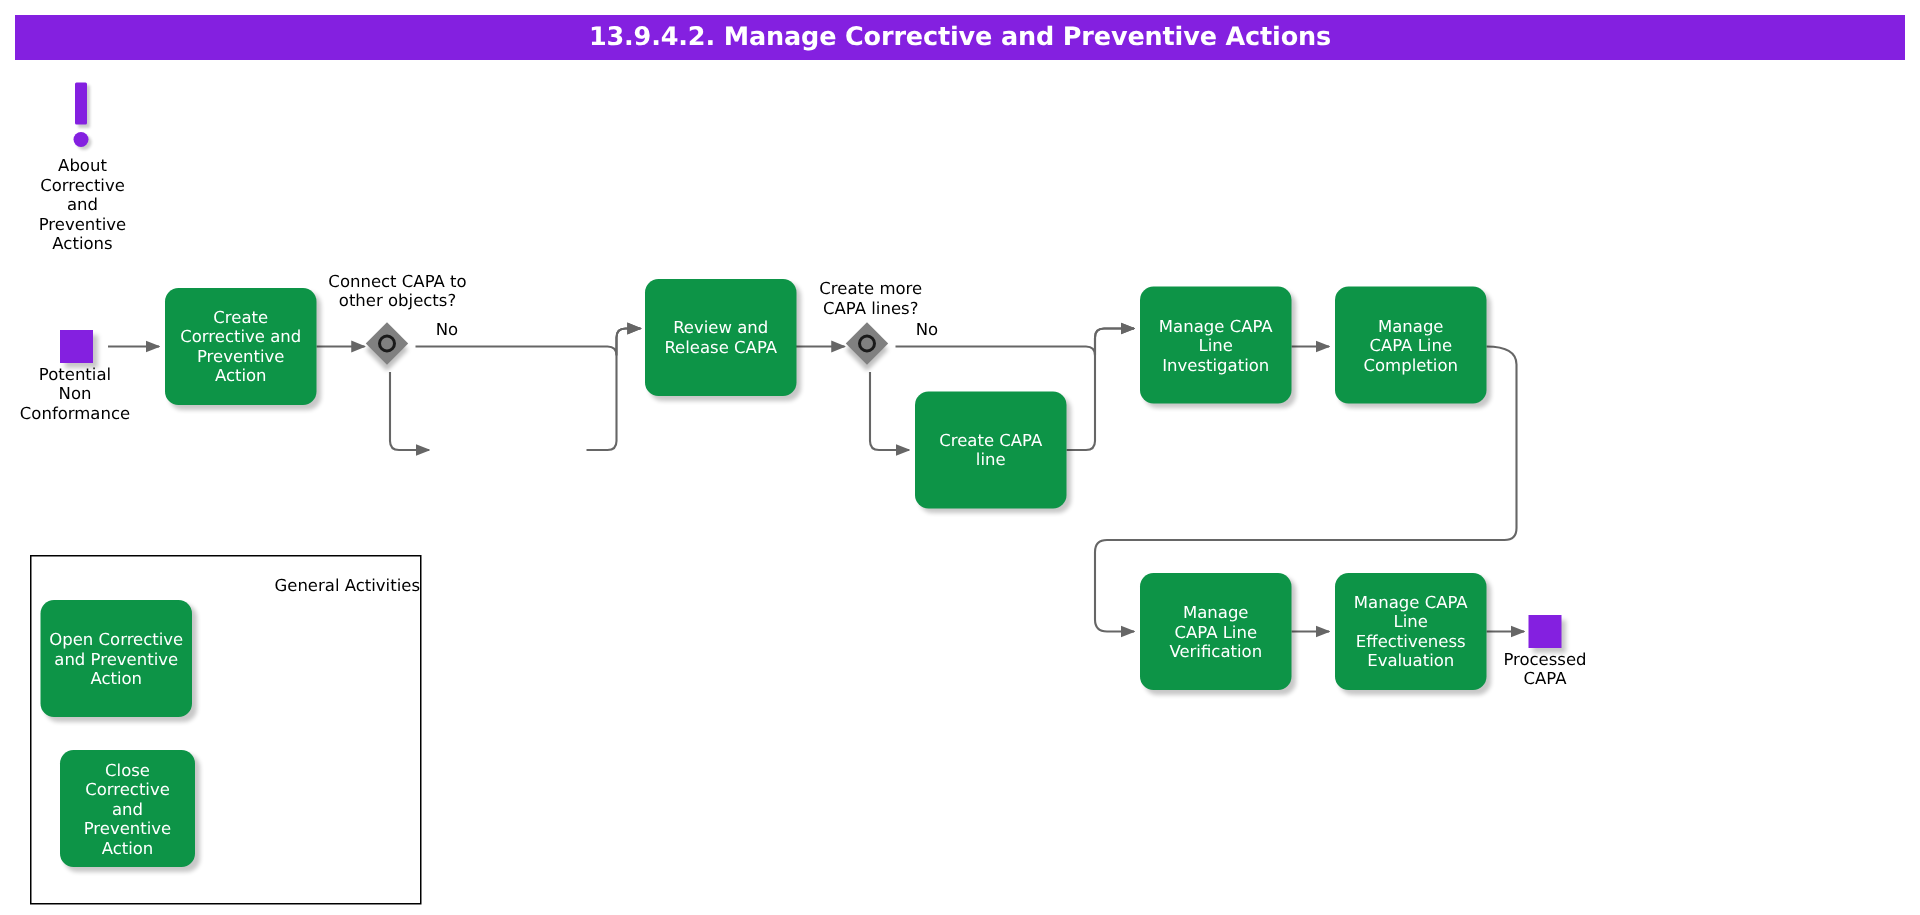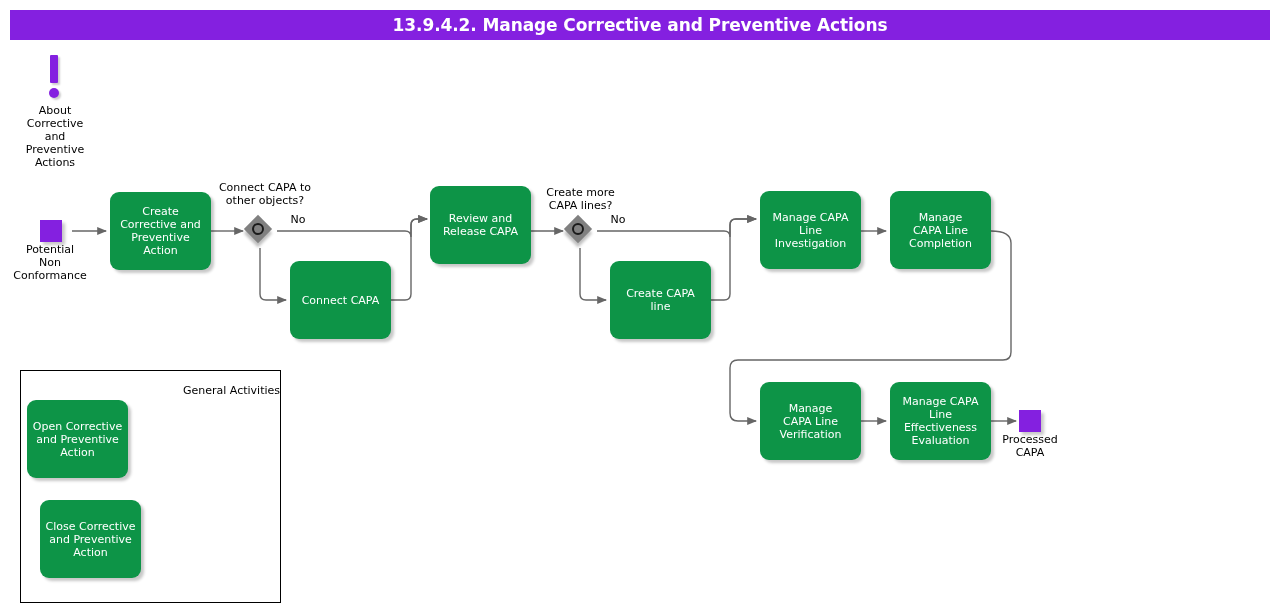--- a/index.html
+++ b/index.html
@@ -234,23 +234,20 @@
   </div>
 
   <div class="gateway" style="left:245px; top:216px;">
     <div class="diamond"></div>
     <div class="ring"></div>
   </div>
   <div class="edge-label" style="left:200px; top:181px; width:130px;">Connect CAPA to
 other objects?</div>
   <div class="edge-label" style="left:278px; top:213px; width:40px;">No</div>
 
-  <div class="task" style="left:290px; top:261px; width:101px; height:78px;">
-    <span class="task-label">Connect CAPA</span>
-  </div>
 
   <div class="task" style="left:430px; top:186px; width:101px; height:78px;">
     <span class="task-label">Review and
 Release CAPA</span>
   </div>
 
   <div class="gateway" style="left:565px; top:216px;">
     <div class="diamond"></div>
     <div class="ring"></div>
   </div>
@@ -296,19 +293,19 @@
     <div class="group-title">General Activities</div>
   </div>
 
   <div class="task" style="left:27px; top:400px; width:101px; height:78px;">
     <span class="task-label">Open Corrective
 and Preventive
 Action</span>
   </div>
 
 
-  <div class="task" style="left:40px; top:500px; width:101px; height:78px;">
+  <div class="task" style="left:40px; top:500px; width:90px; height:78px;">
     <span class="task-label">Close Corrective
 and Preventive
 Action</span>
   </div>
 
 </div>
 
 </body></html>

